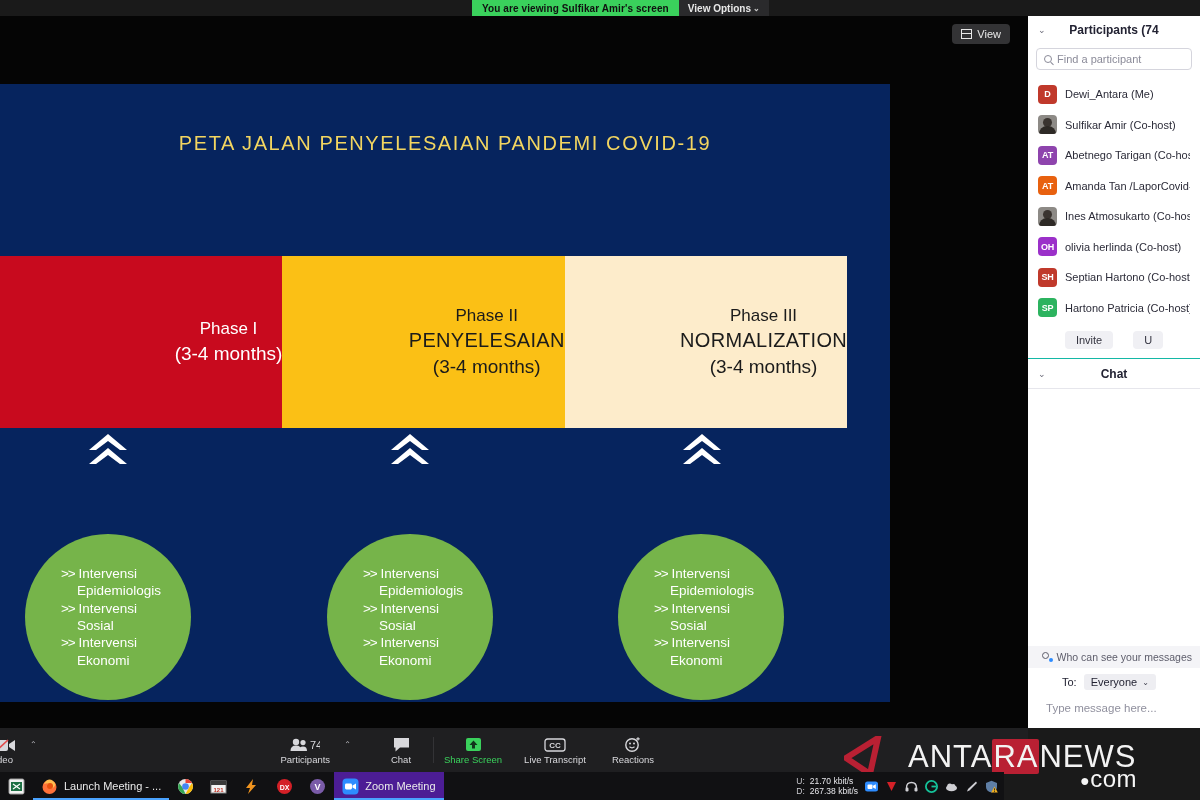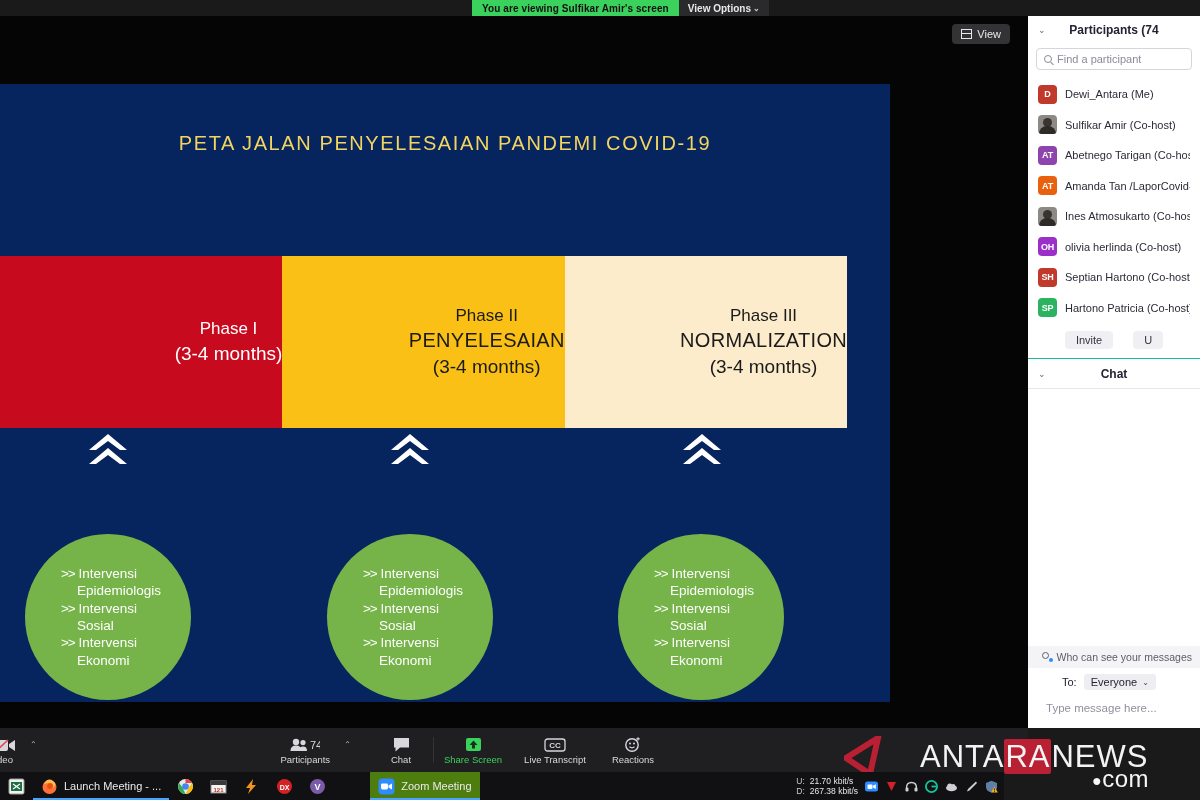--- a/index.html
+++ b/index.html
@@ -250,21 +250,21 @@
   .ctrl .lbl { white-space: nowrap; }
   .ctrl.green .lbl { color: #3ad15c; }
   .cicon { height: 17px; display: flex; align-items: flex-end; justify-content: center; }
   .up-chev { font-size: 8px; color: #b9b9c0; margin-left: 2px; }
   .bar-sep { width: 1px; height: 26px; background: #333336; }
 
   
   .wm {
     position: absolute; left: 818px; top: 730px;
     width: 382px; height: 52px; z-index: 40;
-    display: flex; align-items: center; gap: 24px;
+    display: flex; align-items: center; gap: 12px;
     padding-left: 26px;
   }
   .wm-logo { width: 52px; height: 40px; flex: none; }
   .wm-txt {
     font-size: 31px; letter-spacing: 1px; line-height: 1;
     color: #f3f3f3; font-weight: 400; position: relative; white-space: nowrap;
   }
   .wm-txt .ra-hl {
     background: #b92033; padding: 0 1px; border-radius: 2px;
   }
@@ -279,21 +279,21 @@
     position: absolute; left: 0; top: 772px;
     width: 1004px; height: 28px;
     background: #111113; display: flex; align-items: center;
     z-index: 70;
   }
   .tb-item {
     height: 28px; display: flex; align-items: center;
     gap: 6px; padding: 0 8px; position: relative;
     color: #eaeaea; font-size: 11px; white-space: nowrap;
   }
-  .tb-item.open { background: #4d7c0f; margin-left: 36px; }
+  .tb-item.open { background: #4c1d95; }
   .tb-item.open::after {
     content:""; position:absolute; left:0; bottom:0; width:100%;
     height:2px; background:#4aa3ff;
   }
   .tb-item.fx::after {
     content:""; position:absolute; left:0; bottom:0; width:100%;
     height:2px; background:#4aa3ff;
   }
   .ticon { width: 17px; height: 17px; flex: none; }
   .tray {

